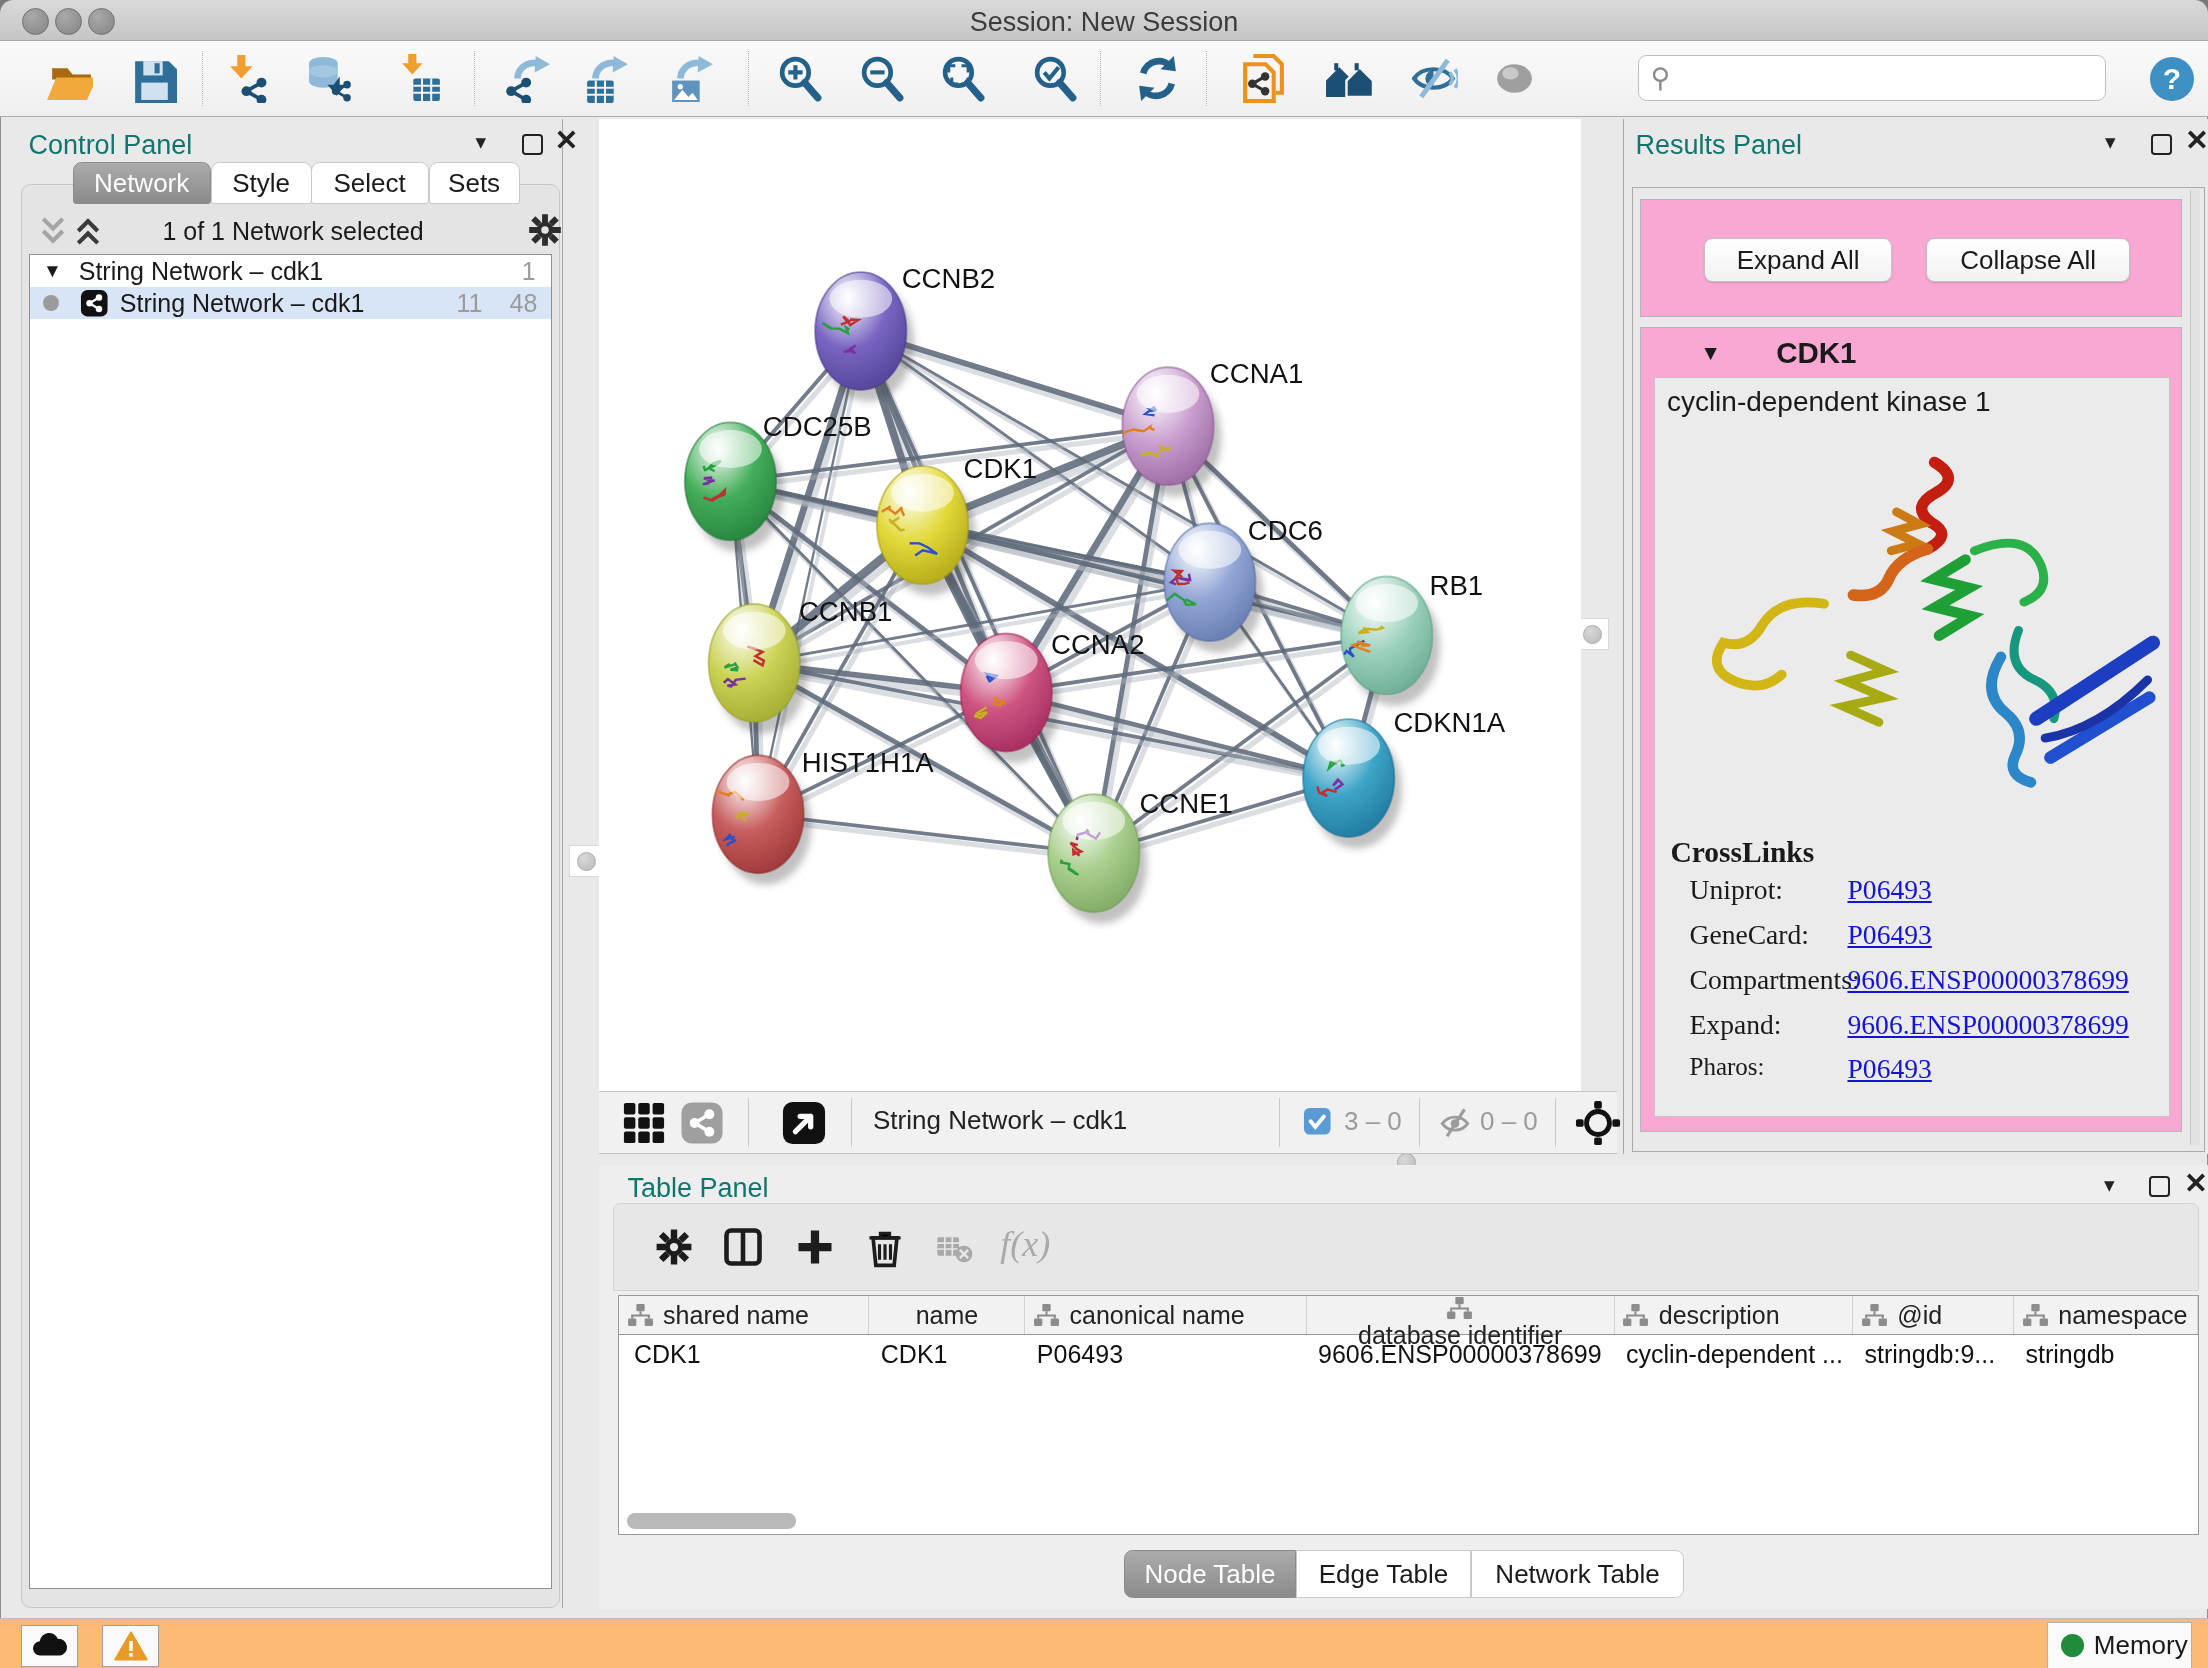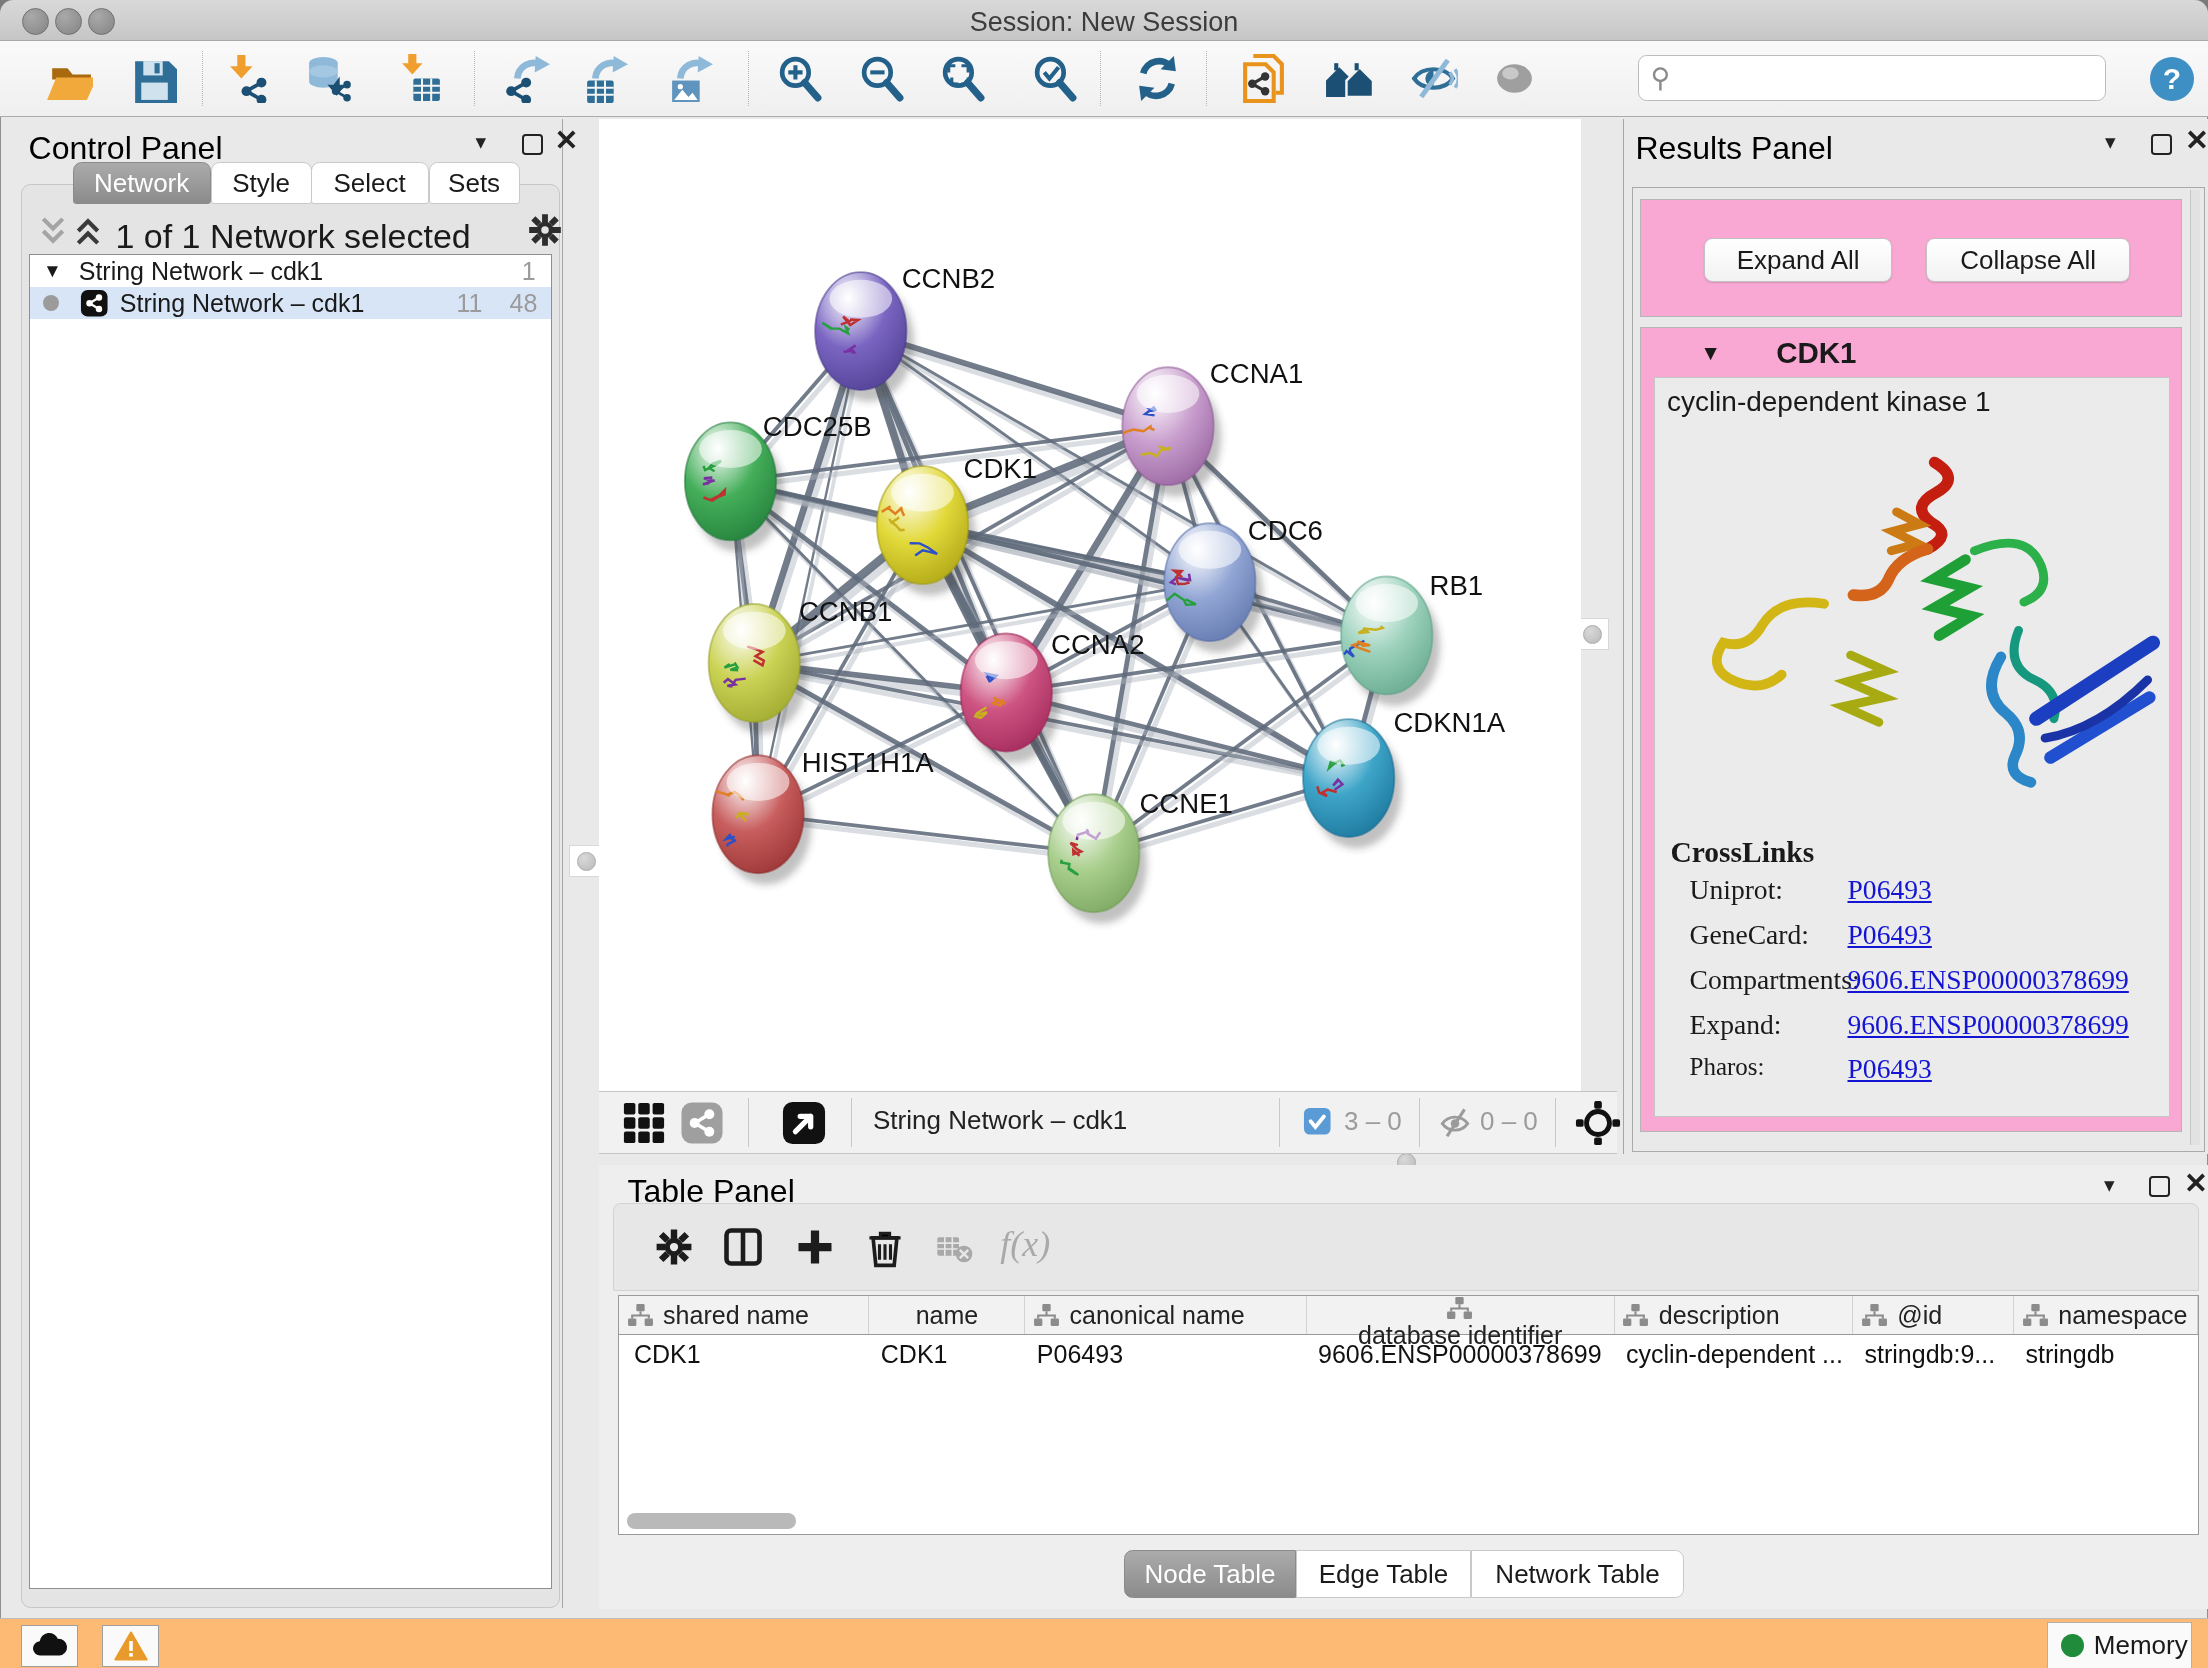--- a/index.html
+++ b/index.html
@@ -16,21 +16,21 @@
   
   #toolbar{left:0;top:41px;width:2208px;height:75px;background:linear-gradient(#fafafa,#efefef);
            border-bottom:1px solid #ababab;}
   .tb-icon{top:10.5px;width:53px;height:53px;display:flex;align-items:center;justify-content:center;}
   .tb-sep{top:9.5px;width:0;height:55px;border-left:1.9px dotted #b5b5b5;}
   #searchbox{left:1638px;top:14.3px;width:468px;height:46px;background:#fff;border:1.9px solid #bcbcbc;
              border-radius:8.6px;display:flex;align-items:center;padding-left:11.4px;box-sizing:border-box;}
   #searchbox input{border:none;outline:none;font-size:25px;width:399px;background:transparent;
                    font-family:"Liberation Sans",sans-serif;}
   
-  .panel-title{font-size:32px;color:#000000;}
+  .panel-title{font-size:27px;color:#0f766e;}
   .pc-tri{font-size:21px;color:#222;}
   .pc-sq{width:21px;height:21px;border:2.9px solid #222;border-radius:3.8px;box-sizing:border-box;}
   .pc-x{font-size:28.5px;font-weight:bold;color:#222;line-height:21px;}
   .tab{height:42px;display:flex;align-items:center;justify-content:center;font-size:26px;
        background:#fff;border:1px solid #c9c9c9;box-sizing:border-box;}
   .tab.sel{background:linear-gradient(#ababab,#8b8b8b);color:#fff;border-color:#8b8b8b;}
   
   #control-panel{left:7.6px;top:119px;width:554px;height:1489px;background:#e9e9e9;border-right:1.9px solid #a6a6a6;}
   #cp-subpanel{left:13.3px;top:65px;width:537px;height:1422px;background:#e4e4e4;border:1px solid #c6c6c6;border-radius:9.5px;}
   #cp-list{left:21px;top:135px;width:521px;height:1333px;background:#fff;border:1.9px solid #8f8f8f;}
@@ -270,21 +270,21 @@
     <div class="abs" style="left:28.5px;top:95px;">
       <svg width="34" height="34" viewBox="0 0 28 28">
           <path d="M6 4l8 8 8-8M6 14l8 8 8-8" stroke="#a4a4a4" stroke-width="3.4" fill="none"></path>
         </svg>
     </div>
     <div class="abs" style="left:63px;top:95px;">
       <svg width="34" height="34" viewBox="0 0 28 28">
           <path d="M6 24l8-8 8 8M6 14l8-8 8 8" stroke="#3a3a3a" stroke-width="3.4" fill="none"></path>
         </svg>
     </div>
-    <div class="abs" style="left:0;top:98px;width:571px;text-align:center;font-size:34px;">1 of 1 Network selected</div>
+    <div class="abs" style="left:0;top:98px;width:571px;text-align:center;font-size:25px;">1 of 1 Network selected</div>
     <div class="abs" style="left:517px;top:91px;">
       <svg width="40" height="40" viewBox="0 0 48 48">
           <g stroke="#2d2d2d" stroke-width="7">
             <path d="M24 5v10M24 33v10M5 24h10M33 24h10M10 10l7 7M31 31l7 7M38 10l-7 7M17 31l-7 7"></path>
           </g>
           <circle cx="24" cy="24" r="10" fill="#2d2d2d"></circle>
           <circle cx="24" cy="24" r="4.5" fill="#e4e4e4"></circle>
         </svg>
     </div>
     <div id="cp-list" class="abs">

